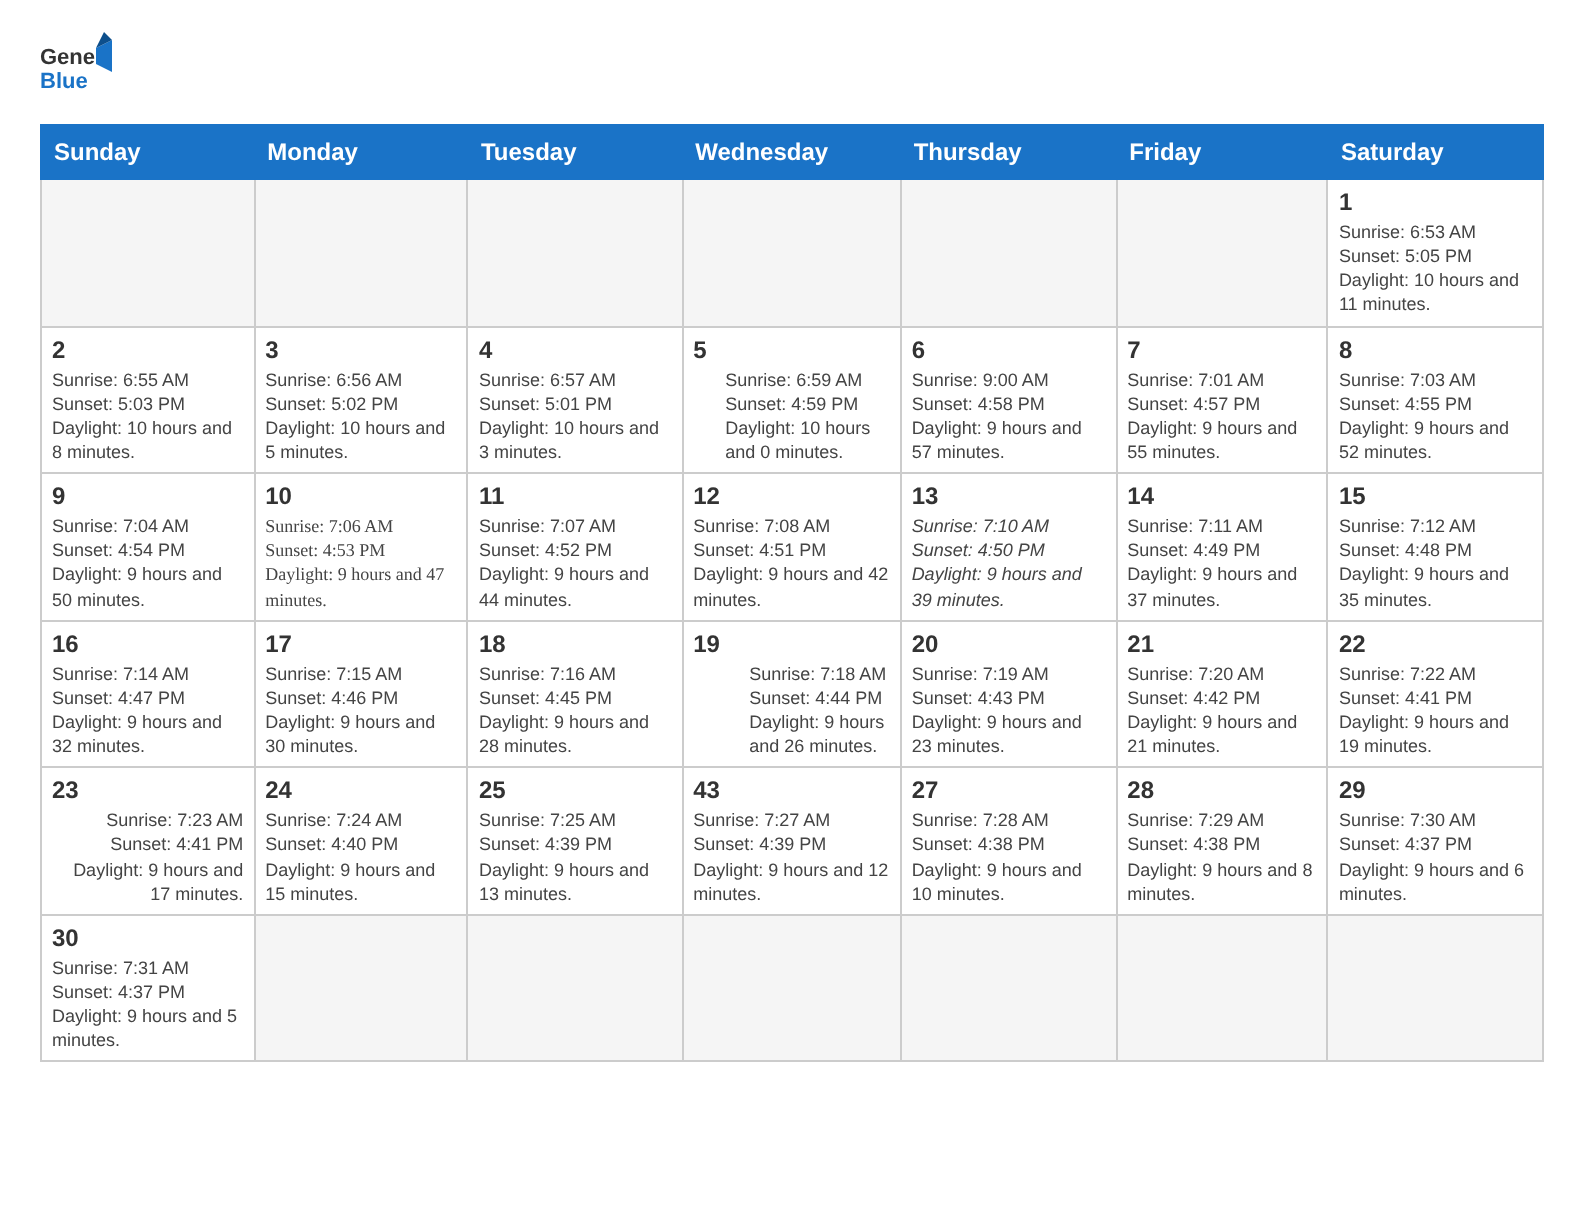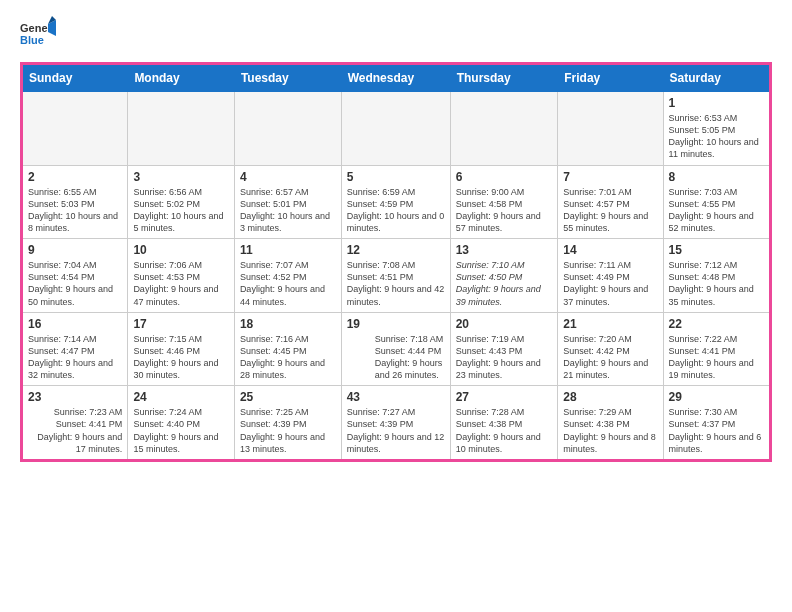--- a/index.html
+++ b/index.html
@@ -41,21 +41,21 @@
       line-height: 1.1;
     }
     .location-title {
       font-size: 14px;
       color: #555;
       margin-top: 2px;
     }
     .calendar {
       width: 100%;
       border-collapse: collapse;
-      border: 3px solid #ec4899;
+      border: 1px solid #ec4899;
     }
     .calendar th {
       background: #1a73c7;
       color: #fff;
       font-size: 12px;
       font-weight: bold;
       text-align: left;
       padding: 6px 6px;
       border: 1px solid #1a73c7;
     }
@@ -149,21 +149,21 @@
 Daylight: 10 hours and 5 minutes.</div>
           </td>
           <td>
             <span class="day-number">4</span>
             <div class="day-info" style="white-space: pre-line;">Sunrise: 6:57 AM
 Sunset: 5:01 PM
 Daylight: 10 hours and 3 minutes.</div>
           </td>
           <td>
             <span class="day-number">5</span>
-            <div class="day-info" style="white-space: pre-line;">Sunrise: 6:59 AM
+            <div class="day-info" style="white-space: pre-line; margin-left: 16px;">Sunrise: 6:59 AM
 Sunset: 4:59 PM
 Daylight: 10 hours and 0 minutes.</div>
           </td>
           <td>
             <span class="day-number">6</span>
             <div class="day-info" style="white-space: pre-line;">Sunrise: 9:00 AM
 Sunset: 4:58 PM
 Daylight: 9 hours and 57 minutes.</div>
           </td>
           <td>
@@ -181,21 +181,21 @@
         </tr>
         <tr class="week-row">
           <td>
             <span class="day-number">9</span>
             <div class="day-info" style="white-space: pre-line;">Sunrise: 7:04 AM
 Sunset: 4:54 PM
 Daylight: 9 hours and 50 minutes.</div>
           </td>
           <td>
             <span class="day-number">10</span>
-            <div class="day-info" style="white-space: pre-line;">Sunrise: 7:06 AM
+            <div class="day-info" style="white-space: pre-line; font-family: Liberation Serif, serif;">Sunrise: 7:06 AM
 Sunset: 4:53 PM
 Daylight: 9 hours and 47 minutes.</div>
           </td>
           <td>
             <span class="day-number">11</span>
             <div class="day-info" style="white-space: pre-line;">Sunrise: 7:07 AM
 Sunset: 4:52 PM
 Daylight: 9 hours and 44 minutes.</div>
           </td>
           <td>
@@ -303,16 +303,30 @@
             <div class="day-info" style="white-space: pre-line;">Sunrise: 7:29 AM
 Sunset: 4:38 PM
 Daylight: 9 hours and 8 minutes.</div>
           </td>
           <td>
             <span class="day-number">29</span>
             <div class="day-info" style="white-space: pre-line;">Sunrise: 7:30 AM
 Sunset: 4:37 PM
 Daylight: 9 hours and 6 minutes.</div>
           </td>
+        </tr>
+        <tr class="week-row">
+          <td>
+            <span class="day-number">30</span>
+            <div class="day-info" style="white-space: pre-line;">Sunrise: 7:31 AM
+Sunset: 4:37 PM
+Daylight: 9 hours and 5 minutes.</div>
+          </td>
+          <td class="empty"></td>
+          <td class="empty"></td>
+          <td class="empty"></td>
+          <td class="empty"></td>
+          <td class="empty"></td>
+          <td class="empty"></td>
         </tr>
       </tbody>
   </table>
 </div>
 
 </body></html>

